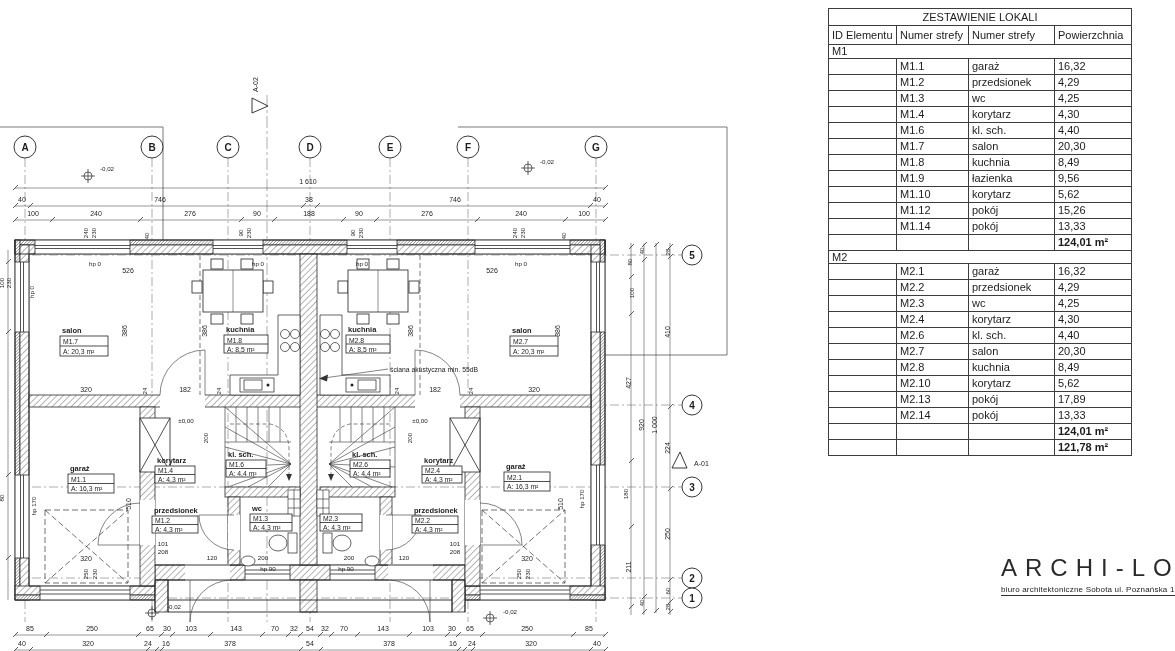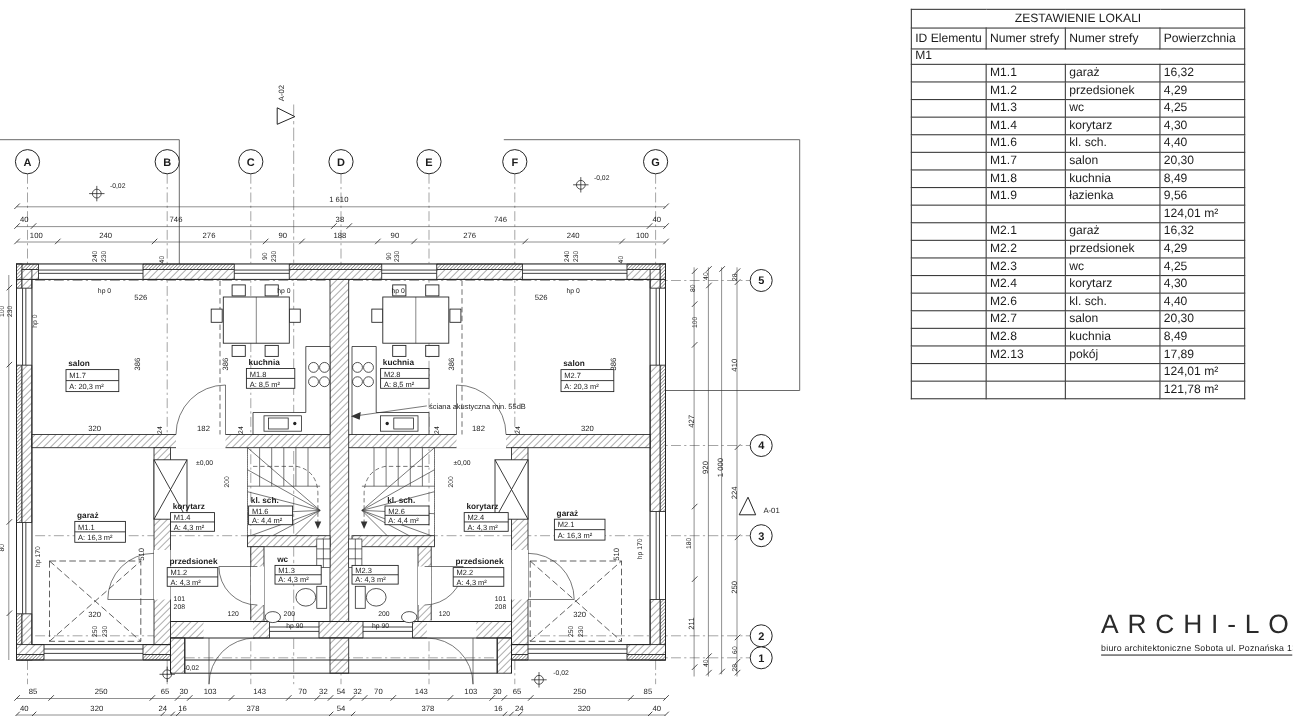--- a/index.html
+++ b/index.html
@@ -15,21 +15,21 @@
   .note{font-size:6.8px;}
   .marker-label{font-size:7px;}
   
   .panel{position:absolute;left:828px;top:8px;}
   table.zest{border-collapse:collapse;width:303px;font-size:11px;table-layout:fixed;}
   table.zest td{border:1px solid #3c3c3c;padding:0 3px;height:15px;line-height:1.15;
                 white-space:nowrap;overflow:hidden;vertical-align:middle;}
   tr.title-row td{text-align:center;height:16px;margin-left:18px;}
   tr.head-row td{height:18px;margin-top:16px;}
   tr.group-row td{height:11px;margin-left:30px;}
-  tr.sum-row td{height:15px;}
+  tr.sum-row td{height:15px;font-weight:bold;}
   
   .logo{position:absolute;left:1001px;top:554px;white-space:nowrap;}
   .logo-name{font-size:24px;letter-spacing:8px;color:#2a2a2a;}
   .logo-addr{font-size:8px;color:#222;border-bottom:1px solid #333;padding-bottom:1px;
              margin-top:3px;letter-spacing:.2px;}
 </style>
 </head>
 <body>
 
 <div class="page">
@@ -771,31 +771,52 @@
           <td>8,49</td>
         </tr>
 
         <tr>
           <td></td>
           <td>M1.9</td>
           <td>łazienka</td>
           <td>9,56</td>
         </tr>
 
-
-
-
+        <tr>
+          <td></td>
+          <td>M1.10</td>
+          <td>korytarz</td>
+          <td>5,62</td>
+        </tr>
+
+        <tr>
+          <td></td>
+          <td>M1.12</td>
+          <td>pokój</td>
+          <td>15,26</td>
+        </tr>
+
+
+        <tr>
+          <td></td>
+          <td>M1.14</td>
+          <td>pokój</td>
+          <td>13,33</td>
+        </tr>
       </tbody>
     <tbody>
       <tr class="sum-row">
         <td></td>
             <td></td>
             <td></td>
         <td>124,01 m²</td>
       </tr>
+      <tr class="group-row">
+        <td colspan="4">M2</td>
+      </tr>
     </tbody>
     <tbody>
 
         <tr>
           <td></td>
           <td>M2.1</td>
           <td>garaż</td>
           <td>16,32</td>
         </tr>
 
@@ -835,29 +856,41 @@
         </tr>
 
         <tr>
           <td></td>
           <td>M2.8</td>
           <td>kuchnia</td>
           <td>8,49</td>
         </tr>
 
 
+        <tr>
+          <td></td>
+          <td>M2.10</td>
+          <td>korytarz</td>
+          <td>5,62</td>
+        </tr>
 
 
         <tr>
           <td></td>
           <td>M2.13</td>
           <td>pokój</td>
           <td>17,89</td>
         </tr>
 
+        <tr>
+          <td></td>
+          <td>M2.14</td>
+          <td>pokój</td>
+          <td>13,33</td>
+        </tr>
       </tbody>
     <tbody>
       <tr class="sum-row">
         <td></td>
             <td></td>
             <td></td>
         <td>124,01 m²</td>
       </tr>
       <tr class="sum-row">
         <td></td>

